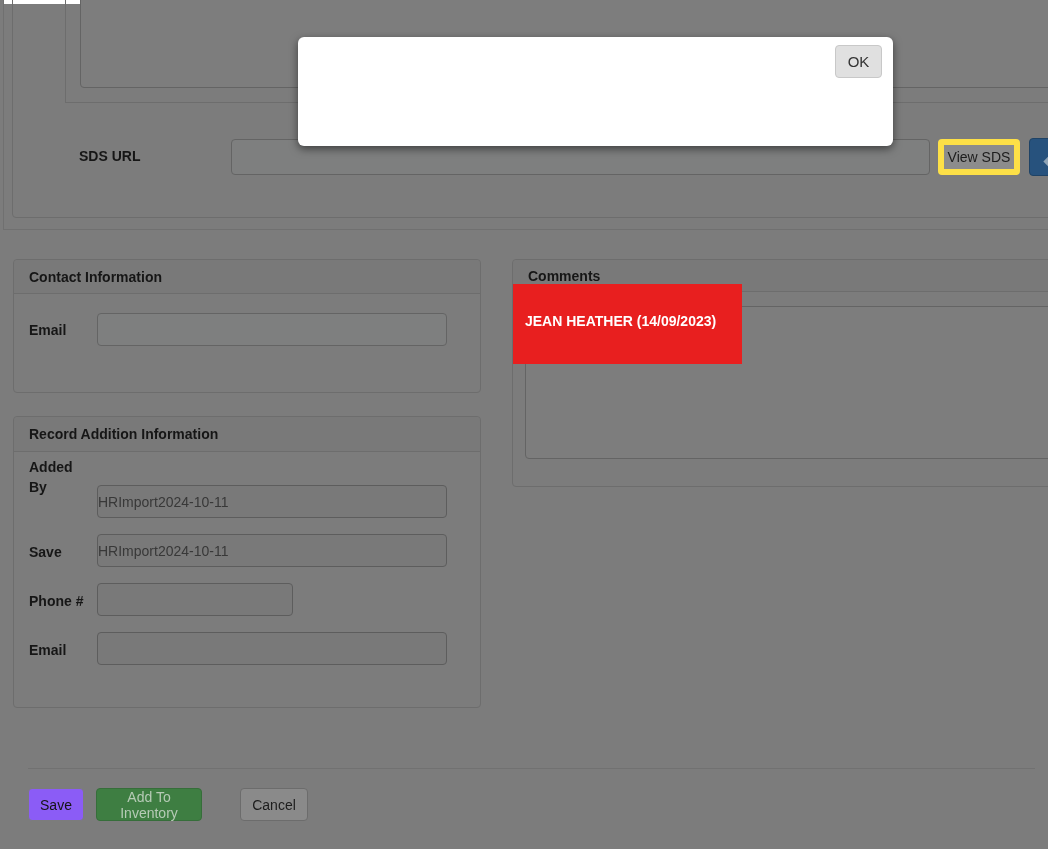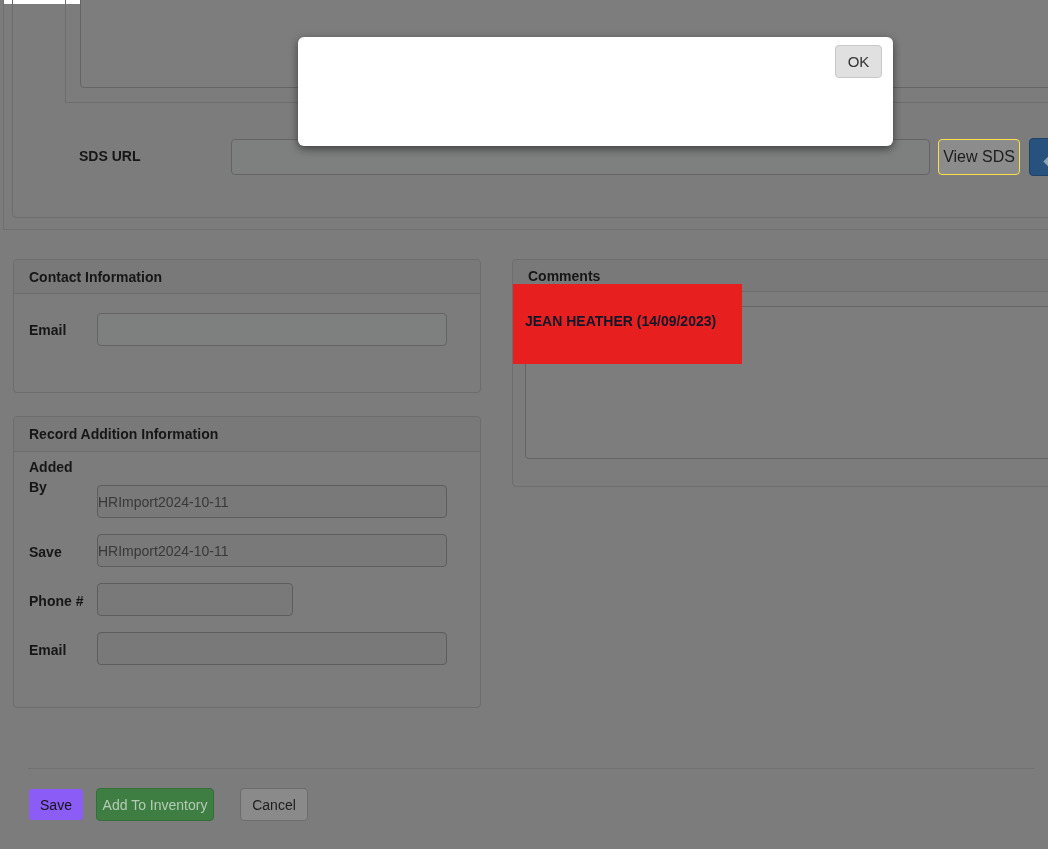--- a/index.html
+++ b/index.html
@@ -16,49 +16,49 @@
   #top-panel { left:12px; top:-12px; width:1110px; height:230px; border:1px solid #6d6d6d; border-radius:4px; }
   #top-inner-panel { left:65px; top:-12px; width:1060px; height:115px; border:1px solid #6d6d6d; }
   #top-textarea { left:80px; top:-12px; width:1050px; height:100px; background:#7d7d7d; border:1px solid #646464; border-radius:4px; resize:none; }
 
   .field-label { font-size:14px; font-weight:bold; color:#161616; }
   .text-input { background:#7e7f7f; border:1px solid #646464; border-radius:4px; font-size:14px; color:#2a2a2a; padding:0 0; }
   .disabled-input { background:#797979; border:1px solid #5d5d5d; color:#383838; }
 
   #sds-label { left:79px; top:148px; }
   #sds-input { left:231px; top:139px; width:699px; height:36px; }
-  #view-sds-btn { left:938px; top:139px; width:82px; height:36px; background:#8c8c8c; border:1px solid #fde047; border-radius:4px; font-size:16px; color:#1d1d1d; cursor:pointer; }
+  #view-sds-btn { left:938px; top:139px; width:82px; height:36px; background:#8c8c8c; border:6px solid #fde047; border-radius:4px; font-size:14px; color:#1d1d1d; cursor:pointer; }
   #sds-icon-btn { left:1029px; top:138px; width:40px; height:38px; background:#27527d; border:1px solid #1f4366; border-radius:4px; cursor:pointer; }
   .diamond { display:inline-block; width:13px; height:13px; background:#8fa3b5; transform:rotate(45deg); margin-left:6px; margin-top:12px; }
 
   .panel { border:1px solid #6d6d6d; border-radius:4px; background:#7c7c7c; }
   .panel-heading { border-bottom:1px solid #6d6d6d; background:#797979; display:flex; align-items:center; padding-left:15px; font-size:14px; font-weight:bold; color:#161616; border-radius:4px 4px 0 0; }
 
   #contact-panel { left:13px; top:259px; width:468px; height:134px; }
   #contact-heading { height:34px; }
   #contact-email-label { left:15px; top:62px; position:absolute; }
   #contact-email-input { position:absolute; left:83px; top:53px; width:350px; height:33px; }
 
   #comments-panel { left:512px; top:259px; width:560px; height:228px; }
   #comments-heading { height:32px; }
   #comments-textarea { position:absolute; left:12px; top:46px; width:560px; height:153px; background:#7d7d7d; border:1px solid #646464; border-radius:4px; resize:none; }
 
   #redaction-box { left:513px; top:284px; width:229px; height:80px; background:#e81f1f; z-index:40; }
-  #redaction-text { position:absolute; left:12px; top:29px; font-size:14px; font-weight:bold; color:#0f172a; white-space:nowrap; }
+  #redaction-text { position:absolute; left:12px; top:29px; font-size:14px; font-weight:bold; color:#ffffff; white-space:nowrap; }
 
   #record-panel { left:13px; top:416px; width:468px; height:292px; }
   #record-heading { height:35px; }
   .rec-label { position:absolute; left:15px; width:62px; line-height:20px; }
   .rec-input { position:absolute; left:83px; height:33px; }
 
   #footer-rule { left:28px; top:768px; width:1007px; height:1px; background:#717171; }
 
   .btm-btn { position:absolute; top:788px; height:33px; border-radius:4px; font-size:14px; cursor:pointer; }
   #save-btn { left:28px; width:56px; background:#8b5cf6; border:1px solid #7c7c7c; color:#141414; }
-  #add-btn { left:96px; width:118px; background:#3e7e42; border:1px solid #366e3a; color:#b6cbb6; }
+  #add-btn { left:96px; width:106px; background:#3e7e42; border:1px solid #366e3a; color:#b6cbb6; }
   #cancel-btn { left:240px; width:68px; background:#8a8a8a; border:1px solid #6c6c6c; color:#1d1d1d; }
 
   
   #modal { left:298px; top:37px; width:595px; height:109px; background:#ffffff; border-radius:6px; box-shadow:0 3px 9px rgba(0,0,0,0.5); z-index:50; }
   #modal-header { position:relative; height:50px; border-bottom:1px solid #e5e5e5; }
   #modal-message { position:absolute; left:15px; top:18px; font-size:14px; color:#404040; }
   #modal-close { position:absolute; right:16px; top:8px; font-size:17px; font-weight:bold; color:#b3b3b3; background:none; border:none; cursor:pointer; line-height:1; }
   #modal-footer { position:relative; height:58px; }
   #ok-btn { position:absolute; right:11px; top:8px; width:47px; height:33px; background:#e0e0e0; border:1px solid #c8c8c8; border-radius:4px; font-size:15px; color:#333333; cursor:pointer; }
 </style>

